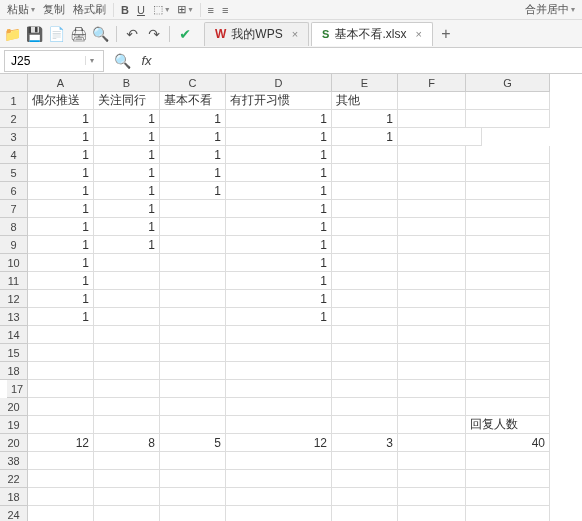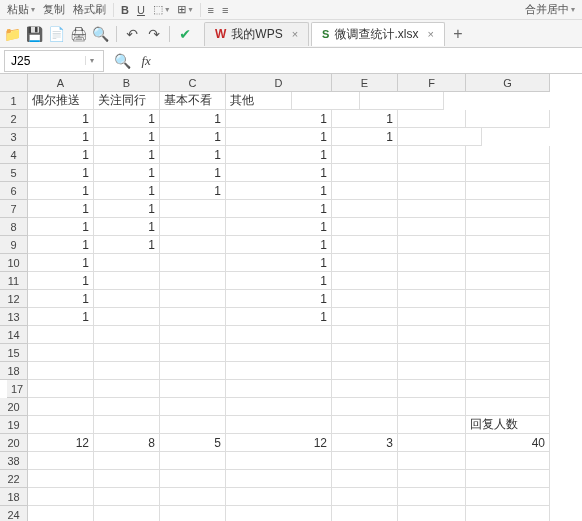--- a/index.html
+++ b/index.html
@@ -22,21 +22,21 @@
 .tab .xicon { color: #2e7d32; font-weight: bold; font-size: 11px; }
 .tab .close { color: #888; font-size: 11px; margin-left: 4px; }
 .plusbtn { width: 22px; height: 22px; display:flex; align-items:center; justify-content:center; font-size: 16px; color: #666; cursor:pointer; }
 
 .formula-bar { height: 26px; display: flex; align-items: center; border-bottom: 1px solid #ccc; background: #fff; }
 .name-box { width: 100px; height: 22px; border: 1px solid #ccc; margin: 0 4px; display: flex; align-items: center; }
 .name-box input { border: none; width: 80px; padding: 0 6px; font-size: 12px; outline: none; }
 .name-box .drop { font-size: 8px; color: #888; padding: 0 4px; border-left: 1px solid #ddd; }
 .fx-zone { display: flex; align-items: center; gap: 10px; padding: 0 6px; }
 .fx-zone .zoom { color: #888; font-size: 14px; }
-.fx-zone .fx { font-style: italic; font-size: 13px; color: #444; font-family: Liberation Serif, serif; }
+.fx-zone .fx { font-style: italic; font-size: 13px; color: #444; }
 .formula-input { flex: 1; height: 22px; border: none; padding: 0 6px; font-size: 12px; outline: none; }
 
 .grid-wrap { position: relative; width: 582px; height: 447px; overflow: hidden; background: #fff; }
 .corner { position: absolute; left: 0; top: 0; width: 28px; height: 18px; background: #f0f0f0; border-right: 1px solid #ccc; border-bottom: 1px solid #ccc; }
 .col-headers { position: absolute; left: 28px; top: 0; height: 18px; display: flex; }
 .col-h { background: #f0f0f0; border-right: 1px solid #ccc; border-bottom: 1px solid #ccc; text-align: center; font-size: 11px; color: #444; line-height: 18px; }
 .row-headers { position: absolute; left: 0; top: 18px; width: 28px; }
 .row-h { background: #f0f0f0; border-right: 1px solid #ccc; border-bottom: 1px solid #ccc; text-align: center; font-size: 11px; color: #444; }
 .cells { position: absolute; left: 28px; top: 18px; }
 .row { display: flex; }
@@ -82,21 +82,21 @@
   <span class="qsep"></span>
   <span class="qbtn" style="color:#27ae60">✔</span>
   <div class="tabbar">
     <div class="tab">
       <span class="wicon">W</span>
       <span>我的WPS</span>
       <span class="close">×</span>
     </div>
     <div class="tab active">
       <span class="xicon">S</span>
-      <span>微调查统计.xlsx</span>
+      <span>基本不看.xlsx</span>
       <span class="close">×</span>
     </div>
     <span class="plusbtn">+</span>
   </div>
 </div>
 
 <div class="formula-bar">
   <div class="name-box">
     <input value="J25" style="">
     <span class="drop">▾</span>
@@ -143,20 +143,21 @@
       <div class="row-h" style="height: 18px; line-height: 18px;">38</div>
       <div class="row-h" style="height: 18px; line-height: 18px;">22</div>
       <div class="row-h" style="height: 18px; line-height: 18px;">18</div>
       <div class="row-h" style="height: 18px; line-height: 18px;">24</div>
     </div>
   <div class="cells" id="cells">
       <div class="row">
         <div class="cell txt" style="width: 66px; height: 18px;">偶尔推送</div>
         <div class="cell txt" style="width: 66px; height: 18px;">关注同行</div>
         <div class="cell txt" style="width: 66px; height: 18px;">基本不看</div>
+        <div class="cell txt" style="width: 106px; height: 18px;">有打开习惯</div>
         <div class="cell txt" style="width: 66px; height: 18px;">其他</div>
         <div class="cell txt" style="width: 68px; height: 18px;"></div>
         <div class="cell txt" style="width: 84px; height: 18px;"></div>
       </div>
       <div class="row">
         <div class="cell num" style="width: 66px; height: 18px;">1</div>
         <div class="cell num" style="width: 66px; height: 18px;">1</div>
         <div class="cell num" style="width: 66px; height: 18px;">1</div>
         <div class="cell num" style="width: 106px; height: 18px;">1</div>
         <div class="cell num" style="width: 66px; height: 18px;">1</div>

